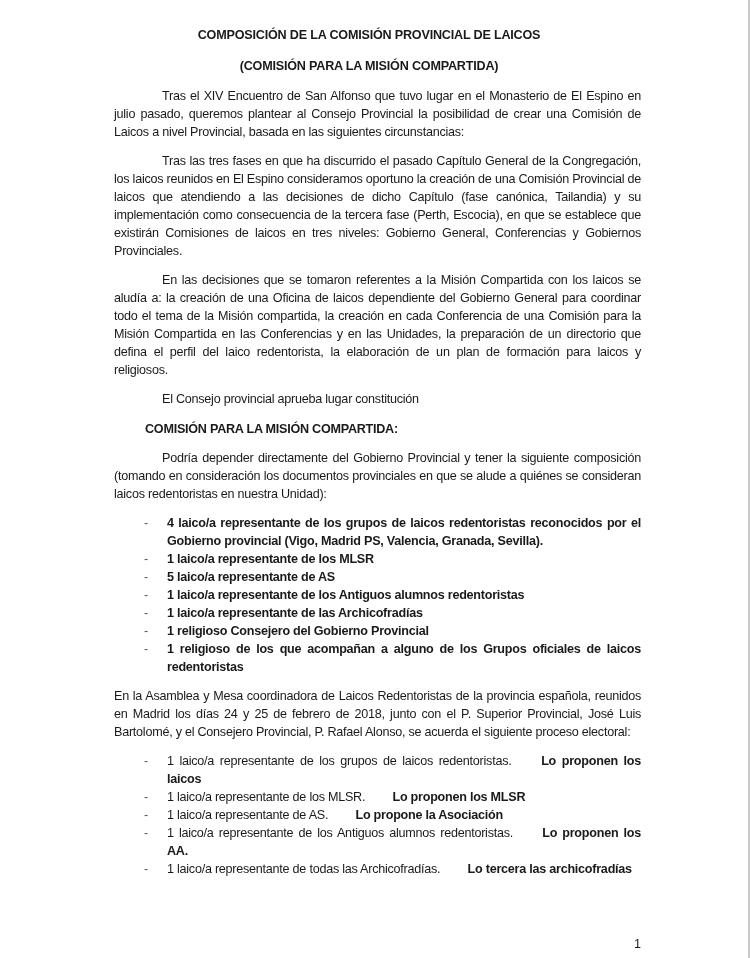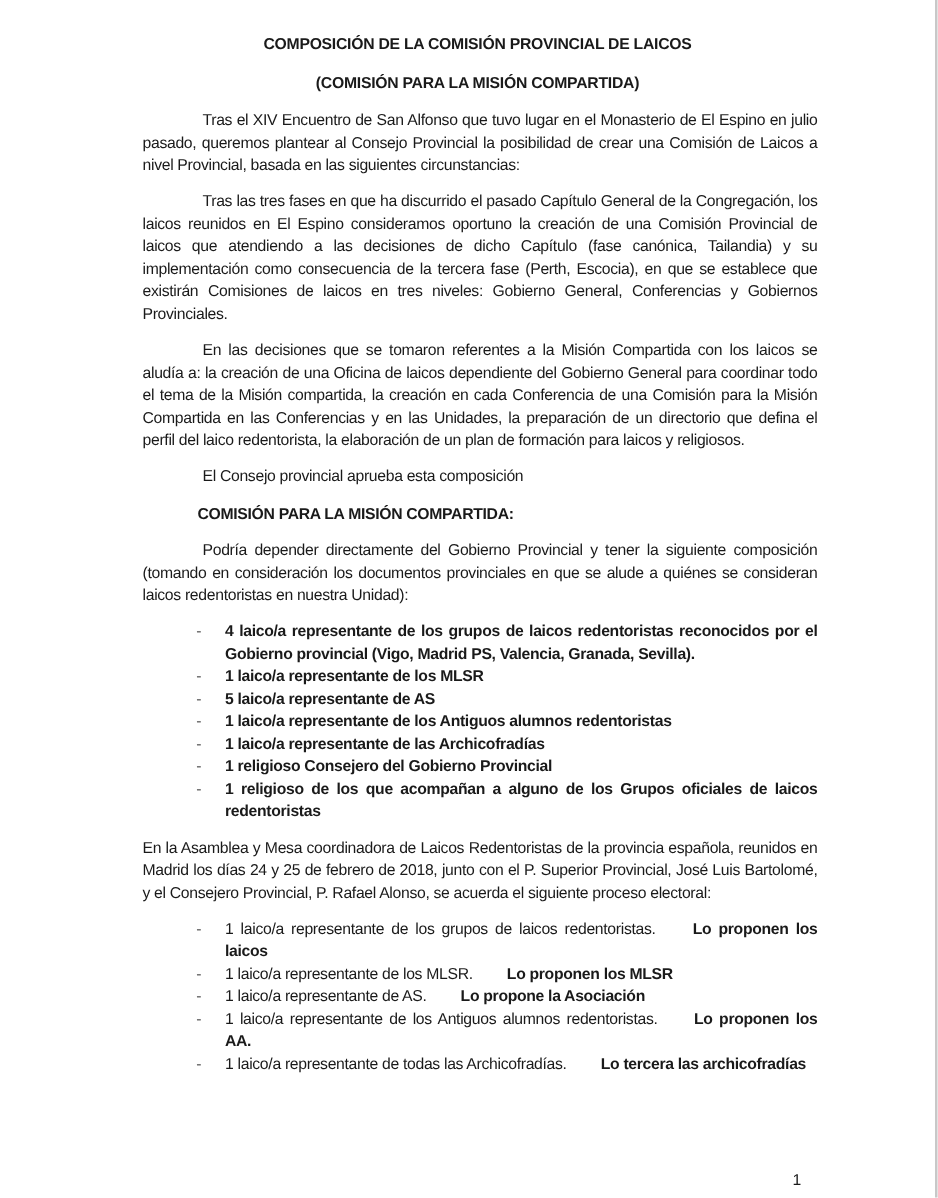--- a/index.html
+++ b/index.html
@@ -6,30 +6,30 @@
   body {
     width: 750px; height: 958px; position: relative; overflow: hidden;
     font-family: "Liberation Sans", sans-serif;
     color: #1a1a1a;
   }
   .edge {
     position: absolute; top: 0; right: 0; width: 2px; height: 958px;
     background: #c8c8c8;
   }
   .page {
-    position: absolute; left: 110px; top: 26px; width: 544px;
+    position: absolute; left: 97px; top: 26px; width: 544px;
     font-size: 12.6px; line-height: 18px; letter-spacing: -0.25px;
   }
   .title {
     text-align: center; font-weight: bold; font-size: 12.6px;
     margin: 0; letter-spacing: -0.2px;
   }
   .title.t1 { margin-bottom: 13px; }
   .title.t2 { margin-bottom: 12px; }
-  p { margin: 0 0 11px 4px; text-align: justify; }
+  p { margin: 0 0 11px 17px; text-align: justify; }
   p.ind { text-indent: 48px; }
   .sub-h { font-weight: bold; margin: 12px 0 11px 0; padding-left: 48px; }
   ul.list { list-style: none; margin: 0 0 11px 0; padding: 0; }
   ul.list li {
     position: relative; padding-left: 70px; text-align: justify;
   }
   ul.list li .dash {
     position: absolute; left: 47px; top: 0; color: #555;
   }
   ul.bold li .txt { font-weight: bold; }
@@ -43,21 +43,21 @@
 
 <div class="edge"></div>
 
 <div class="page">
   <h1 class="title t1">COMPOSICIÓN DE LA COMISIÓN PROVINCIAL DE LAICOS</h1>
   <h2 class="title t2">(COMISIÓN PARA LA MISIÓN COMPARTIDA)</h2>
 
   <p class="ind">Tras el XIV Encuentro de San Alfonso que tuvo lugar en el Monasterio de El Espino en julio pasado, queremos plantear al Consejo Provincial la posibilidad de crear una Comisión de Laicos a nivel Provincial, basada en las siguientes circunstancias:</p>
   <p class="ind">Tras las tres fases en que ha discurrido el pasado Capítulo General de la Congregación, los laicos reunidos en El Espino consideramos oportuno la creación de una Comisión Provincial de laicos que atendiendo a las decisiones de dicho Capítulo (fase canónica, Tailandia) y su implementación como consecuencia de la tercera fase (Perth, Escocia), en que se establece que existirán Comisiones de laicos en tres niveles: Gobierno General, Conferencias y Gobiernos Provinciales.</p>
   <p class="ind">En las decisiones que se tomaron referentes a la Misión Compartida con los laicos se aludía a: la creación de una Oficina de laicos dependiente del Gobierno General para coordinar todo el tema de la Misión compartida, la creación en cada Conferencia de una Comisión para la Misión Compartida en las Conferencias y en las Unidades, la preparación de un directorio que defina el perfil del laico redentorista, la elaboración de un plan de formación para laicos y religiosos.</p>
-  <p class="ind">El Consejo provincial aprueba esta composición</p>
+  <p class="ind">El Consejo provincial aprueba lugar constitución</p>
 
   <div class="sub-h">COMISIÓN PARA LA MISIÓN COMPARTIDA:</div>
 
   <p class="ind">Podría depender directamente del Gobierno Provincial y tener la siguiente composición (tomando en consideración los documentos provinciales en que se alude a quiénes se consideran laicos redentoristas en nuestra Unidad):</p>
 
   <ul class="list bold">
     <li><span class="dash">-</span><span class="txt">4 laico/a representante de los grupos de laicos redentoristas reconocidos por el Gobierno provincial (Vigo, Madrid PS, Valencia, Granada, Sevilla).</span></li>
     <li><span class="dash">-</span><span class="txt">1 laico/a representante de los MLSR</span></li>
     <li><span class="dash">-</span><span class="txt">5 laico/a representante de AS</span></li>
     <li><span class="dash">-</span><span class="txt">1 laico/a representante de los Antiguos alumnos redentoristas</span></li>

